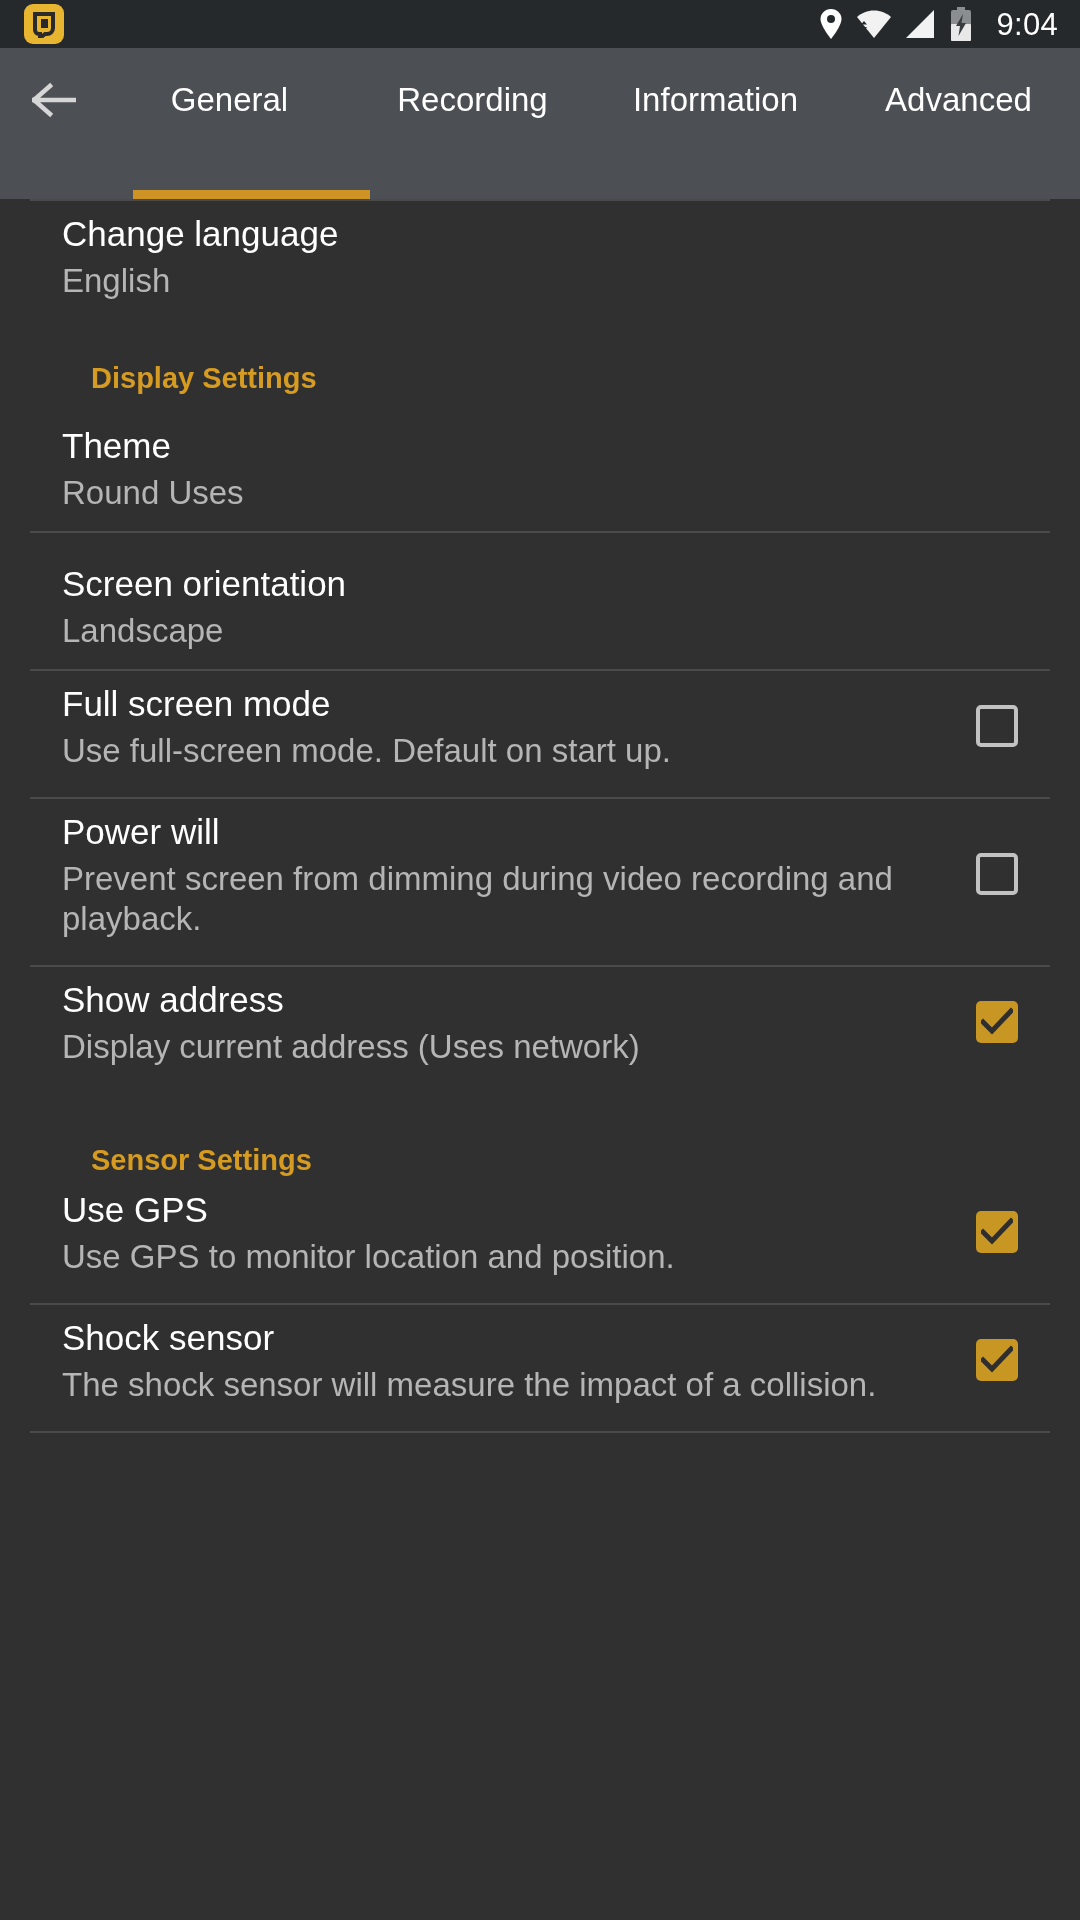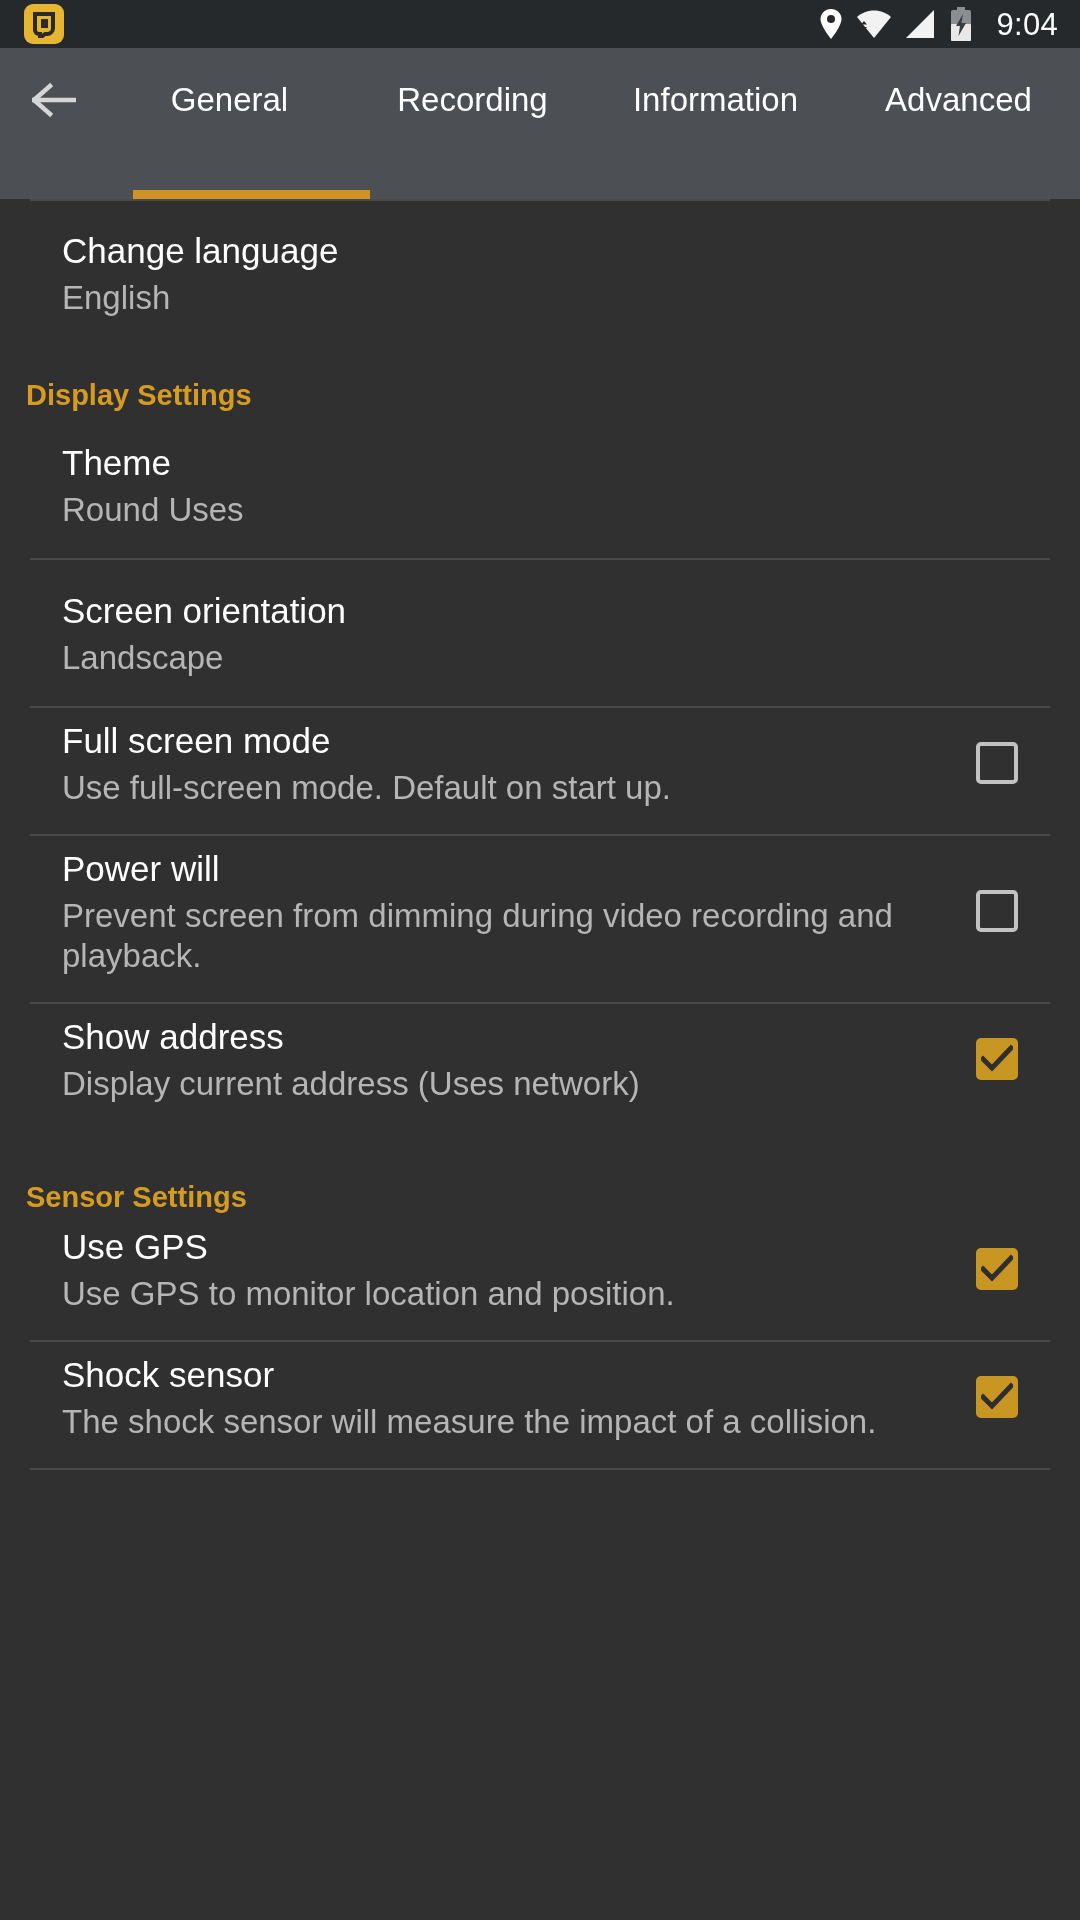--- a/index.html
+++ b/index.html
@@ -94,21 +94,21 @@
   .divider {
     height: 2px;
     background: #4a4a4a;
     margin: 0 30px;
   }
 
   .section-header {
     color: #d69b21;
     font-size: 29px;
     font-weight: bold;
-    padding: 40px 0 0 26px;
+    padding: 40px 0 0 91px;
     height: 84px;
     display: flex;
     align-items: flex-end;
   }
 
   .row {
     display: flex;
     align-items: center;
     padding: 0 62px 0 62px;
     min-height: 110px;
@@ -120,22 +120,22 @@
     line-height: 46px;
   }
   .row-sub {
     color: #b5b5b5;
     font-size: 33px;
     line-height: 40px;
     margin-top: 4px;
   }
 
   
-  .row.pad-lang { padding-top: 27px; padding-bottom: 10px; }
-  .row.pad-std  { padding-top: 28px; padding-bottom: 28px; }
+  .row.pad-lang { padding-top: 10px; padding-bottom: 10px; }
+  .row.pad-std  { padding-top: 28px; padding-bottom: 18px; }
   .row.pad-chk  { padding-top: 10px; padding-bottom: 26px; }
 
   
   .checkbox {
     flex: 0 0 auto;
     width: 42px;
     height: 42px;
     border-radius: 5px;
     position: relative;
   }

